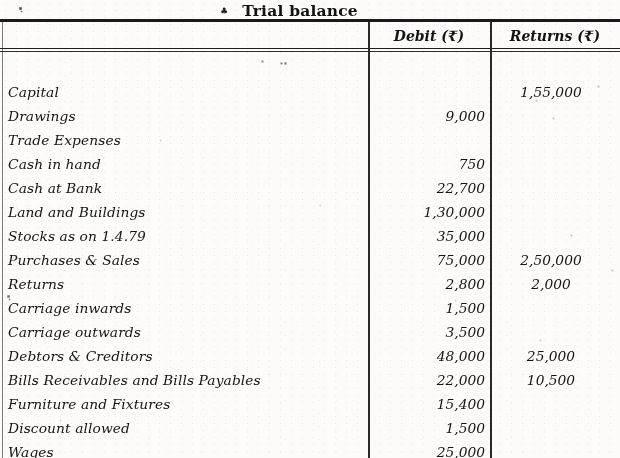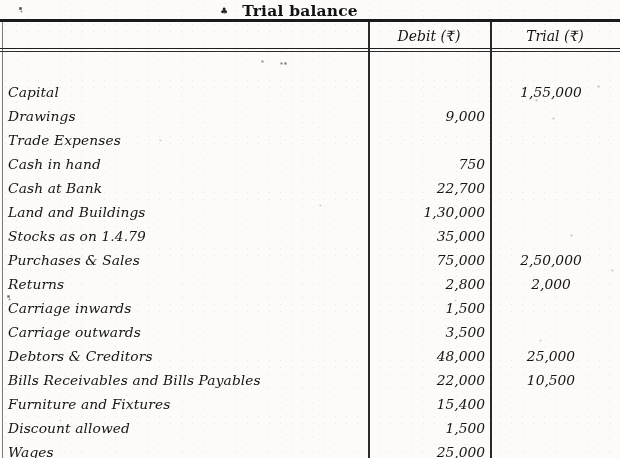--- a/index.html
+++ b/index.html
@@ -60,21 +60,21 @@
   .header {
     display: grid;
     grid-template-columns: 368px 122px 1fr;
     height: 26px;
     align-items: center;
   }
   .hdr-cell {
     text-align: center;
     font-style: italic;
     font-size: 14px;
-    font-weight: 400;
+    font-weight: 700;
     color: #141414;
     padding-top: 2px;
   }
   .hdr-sep {
     height: 4px;
     border-top: 1.5px solid #1d1d1d;
     border-bottom: 1px solid #2e2e2e;
   }
   .tbody {
     display: grid;
@@ -136,21 +136,21 @@
   </div>
 
   <div class="table">
     <div class="vline v0"></div>
     <div class="vline v1"></div>
     <div class="vline v2"></div>
 
     <div class="header">
       <div class="hdr-cell"></div>
       <div class="hdr-cell">Debit (₹)</div>
-      <div class="hdr-cell">Trial (₹)</div>
+      <div class="hdr-cell">Returns (₹)</div>
     </div>
 
     <div class="hdr-sep"></div>
 
     <div class="tbody">
         <div class="row">
           <div class="cell account">Capital</div>
           <div class="cell debit"></div>
           <div class="cell credit">1,55,000</div>
         </div>

